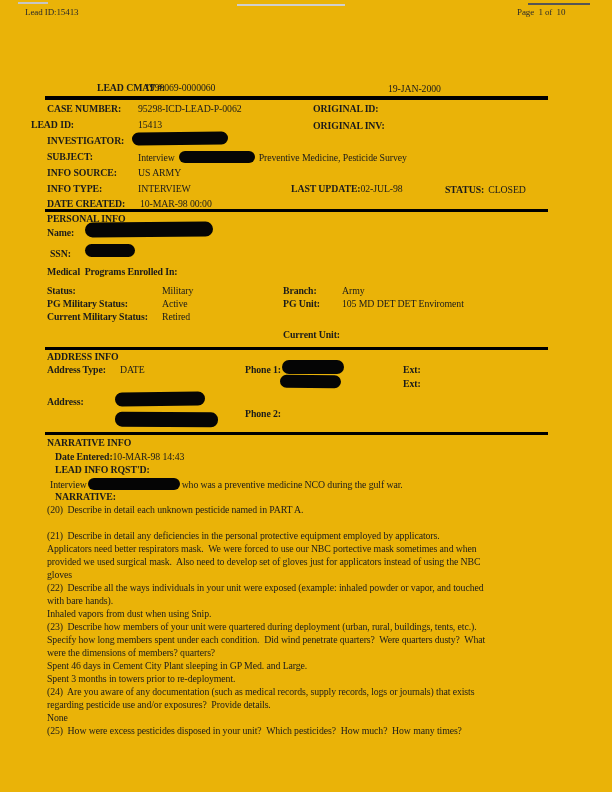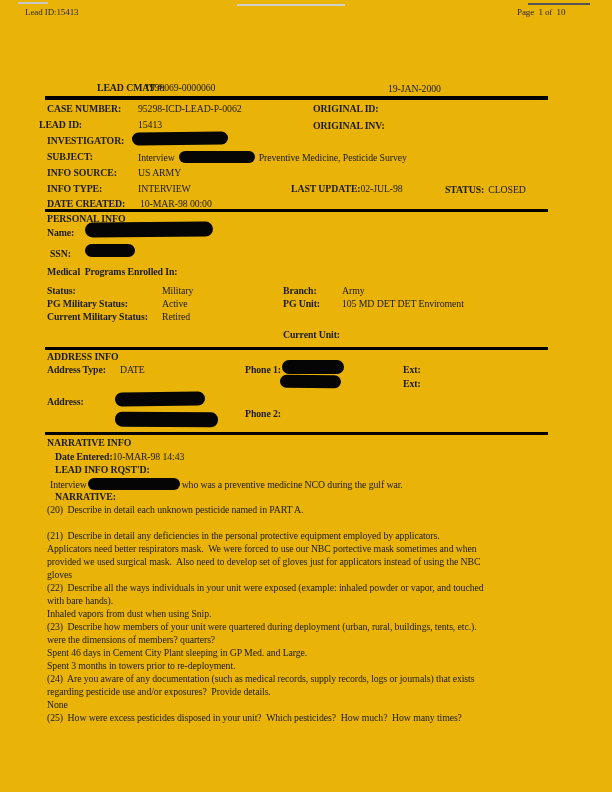--- a/index.html
+++ b/index.html
@@ -38,21 +38,21 @@
   <span class="at b" style="left:97px;top:82px;">LEAD CMAT #:</span>
   <span class="at" style="left:145px;top:82px;">1998069-0000060</span>
   <span class="at" style="left:388px;top:83px;">19-JAN-2000</span>
 
   <div class="rule" style="left:45px;top:96px;width:503px;height:4px;"></div>
 
   <span class="at b" style="left:47px;top:103px;">CASE NUMBER:</span>
   <span class="at" style="left:138px;top:103px;">95298-ICD-LEAD-P-0062</span>
   <span class="at b" style="left:313px;top:103px;">ORIGINAL ID:</span>
 
-  <span class="at b" style="left:39px;top:119px;">LEAD ID:</span>
+  <span class="at b" style="left:31px;top:119px;">LEAD ID:</span>
   <span class="at" style="left:138px;top:119px;">15413</span>
   <span class="at b" style="left:313px;top:120px;">ORIGINAL INV:</span>
 
   <span class="at b" style="left:47px;top:135px;">INVESTIGATOR:</span>
   <span class="redact abs" style="left:132px;top:132px;width:96px;height:13px;transform:rotate(-0.6deg);"></span>
 
   <span class="at b" style="left:47px;top:151px;">SUBJECT:</span>
   <span class="at" style="left:138px;top:151px;"><span>Interview</span><span class="redact" style="width:76px;height:12px;margin:0 4px;"></span><span>Preventive Medicine, Pesticide Survey</span></span>
 
   <span class="at b" style="left:47px;top:167px;">INFO SOURCE:</span>
@@ -120,20 +120,21 @@
       <div>(20)  Describe in detail each unknown pesticide named in PART A.</div>
       <div>&nbsp;</div>
       <div>(21)  Describe in detail any deficiencies in the personal protective equipment employed by applicators.</div>
       <div>Applicators need better respirators mask.  We were forced to use our NBC portective mask sometimes and when</div>
       <div>provided we used surgical mask.  Also need to develop set of gloves just for applicators instead of using the NBC</div>
       <div>gloves</div>
       <div>(22)  Describe all the ways individuals in your unit were exposed (example: inhaled powder or vapor, and touched</div>
       <div>with bare hands).</div>
       <div>Inhaled vapors from dust when using Snip.</div>
       <div>(23)  Describe how members of your unit were quartered during deployment (urban, rural, buildings, tents, etc.).</div>
+      <div>Specify how long members spent under each condition.  Did wind penetrate quarters?  Were quarters dusty?  What</div>
       <div>were the dimensions of members? quarters?</div>
       <div>Spent 46 days in Cement City Plant sleeping in GP Med. and Large.</div>
       <div>Spent 3 months in towers prior to re-deployment.</div>
       <div>(24)  Are you aware of any documentation (such as medical records, supply records, logs or journals) that exists</div>
       <div>regarding pesticide use and/or exposures?  Provide details.</div>
       <div>None</div>
       <div>(25)  How were excess pesticides disposed in your unit?  Which pesticides?  How much?  How many times?</div>
     </div>
 
 </div>

